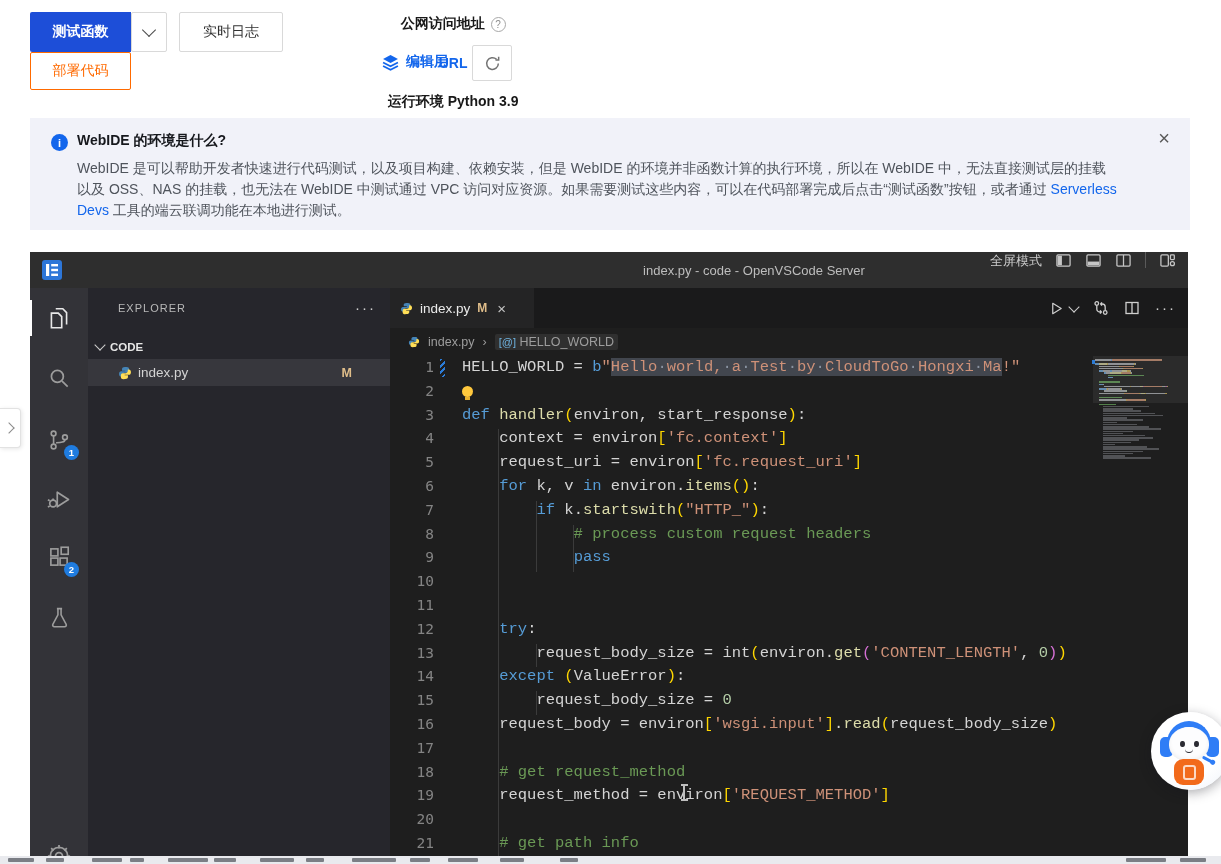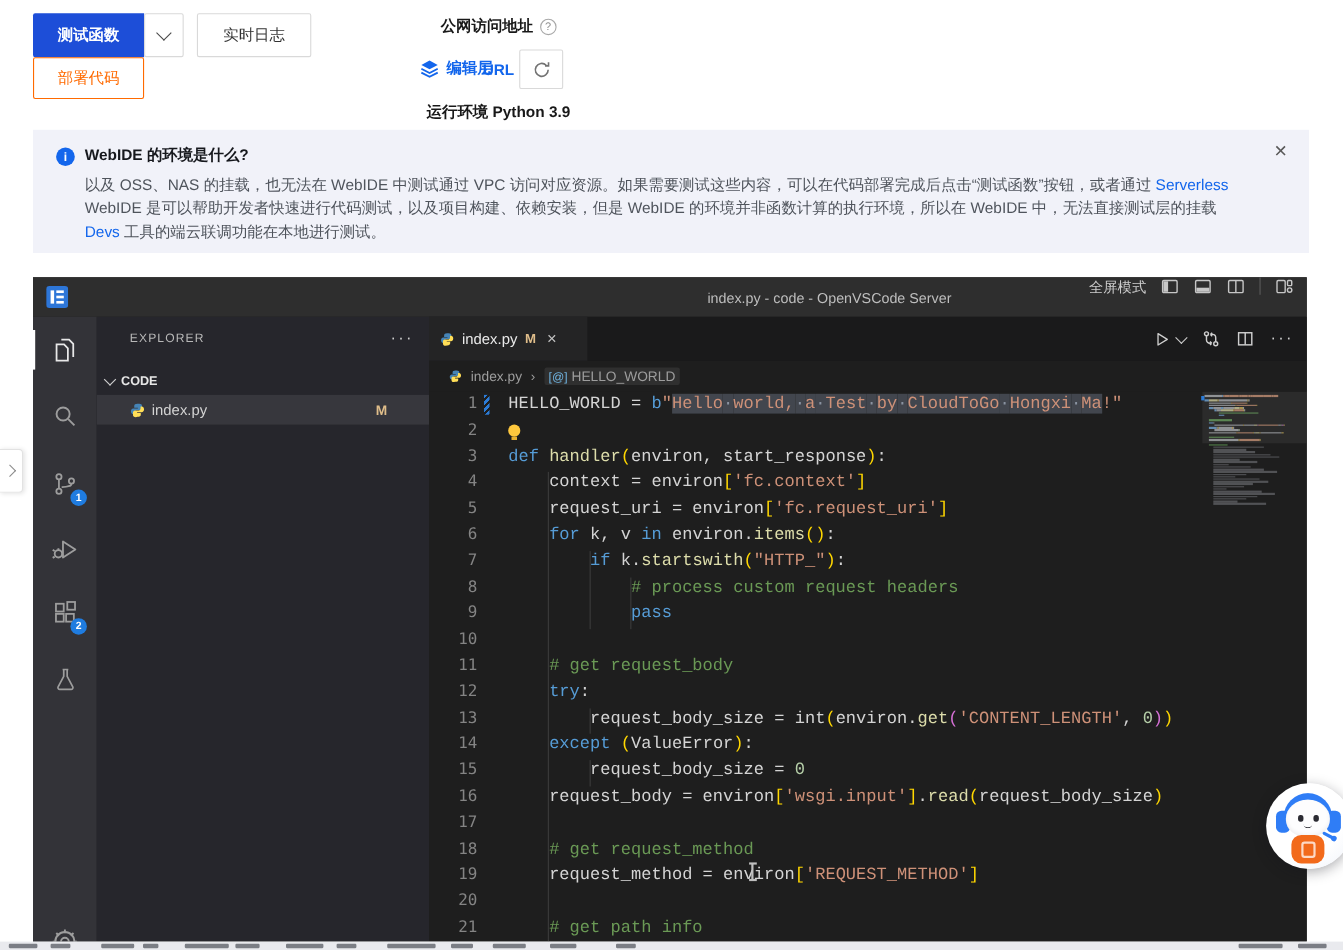--- a/index.html
+++ b/index.html
@@ -154,22 +154,22 @@
     <svg width="17" height="17" viewBox="0 0 16 16" fill="none" stroke="#737373" stroke-width="1.4">
         <path d="M13.5 8a5.5 5.5 0 11-1.7-3.95"></path>
         <path d="M13.8 1.6v3h-3"></path>
       </svg>
   </div>
 
   <div class="banner">
     <i class="info-i">i</i>
     <div class="banner-title">WebIDE 的环境是什么?</div>
     <div class="banner-body">
+      <div>WebIDE 是可以帮助开发者快速进行代码测试，以及项目构建、依赖安装，但是 WebIDE 的环境并非函数计算的执行环境，所以在 WebIDE 中，无法直接测试层的挂载</div>
       <div><span>以及 OSS、NAS 的挂载，也无法在 WebIDE 中测试通过 VPC 访问对应资源。如果需要测试这些内容，可以在代码部署完成后点击“测试函数”按钮，或者通过 </span><span class="lnk">Serverless</span></div>
-      <div>WebIDE 是可以帮助开发者快速进行代码测试，以及项目构建、依赖安装，但是 WebIDE 的环境并非函数计算的执行环境，所以在 WebIDE 中，无法直接测试层的挂载</div>
       <div><span class="lnk">Devs</span><span> 工具的端云联调功能在本地进行测试。</span></div>
     </div>
     <span class="close-x">×</span>
   </div>
 
   <div class="ide">
     <div class="titlebar">
       <span class="logo">
         <svg width="20" height="20" viewBox="0 0 20 20">
             <rect width="20" height="20" rx="3" fill="#2d76d8"></rect>
@@ -324,21 +324,21 @@
               <div class="crow"><span class="lnum">1</span><span class="gmark"></span><span class="ltext"><span class="tp">HELLO_WORLD = </span><span class="tk">b</span><span class="ts">"</span><span class="tx">Hello</span><span class="tw">·</span><span class="tx">world,</span><span class="tw">·</span><span class="tx">a</span><span class="tw">·</span><span class="tx">Test</span><span class="tw">·</span><span class="tx">by</span><span class="tw">·</span><span class="tx">CloudToGo</span><span class="tw">·</span><span class="tx">Hongxi</span><span class="tw">·</span><span class="tx">Ma</span><span class="ts">!"</span></span></div>
               <div class="crow"><span class="lnum">2</span><span class="bulb"></span><span class="ltext"></span></div>
               <div class="crow"><span class="lnum">3</span><span class="ltext"><span class="tk">def </span><span class="tf">handler</span><span class="tg">(</span><span class="tp">environ, start_response</span><span class="tg">)</span><span class="tp">:</span></span></div>
               <div class="crow"><span class="lnum">4</span><span class="ltext"><span class="tp">    context = environ</span><span class="tg">[</span><span class="ts">'fc.context'</span><span class="tg">]</span></span></div>
               <div class="crow"><span class="lnum">5</span><span class="ltext"><span class="tp">    request_uri = environ</span><span class="tg">[</span><span class="ts">'fc.request_uri'</span><span class="tg">]</span></span></div>
               <div class="crow"><span class="lnum">6</span><span class="ltext"><span class="tp">    </span><span class="tk">for</span><span class="tp"> k, v </span><span class="tk">in</span><span class="tp"> environ.</span><span class="tf">items</span><span class="tg">()</span><span class="tp">:</span></span></div>
               <div class="crow"><span class="lnum">7</span><span class="ltext"><span class="tp">        </span><span class="tk">if</span><span class="tp"> k.</span><span class="tf">startswith</span><span class="tg">(</span><span class="ts">"HTTP_"</span><span class="tg">)</span><span class="tp">:</span></span></div>
               <div class="crow"><span class="lnum">8</span><span class="ltext"><span class="tc">            # process custom request headers</span></span></div>
               <div class="crow"><span class="lnum">9</span><span class="ltext"><span class="tp">            </span><span class="tk">pass</span></span></div>
               <div class="crow"><span class="lnum">10</span><span class="ltext"></span></div>
-              <div class="crow"><span class="lnum">11</span><span class="ltext"><span class="tc">    # get request_body</span></span></div>
+              <div class="crow"><span class="lnum">11</span></div>
               <div class="crow"><span class="lnum">12</span><span class="ltext"><span class="tp">    </span><span class="tk">try</span><span class="tp">:</span></span></div>
               <div class="crow"><span class="lnum">13</span><span class="ltext"><span class="tp">        request_body_size = int</span><span class="tg">(</span><span class="tp">environ.</span><span class="tf">get</span><span class="tm">(</span><span class="ts">'CONTENT_LENGTH'</span><span class="tp">, </span><span class="tn">0</span><span class="tm">)</span><span class="tg">)</span></span></div>
               <div class="crow"><span class="lnum">14</span><span class="ltext"><span class="tp">    </span><span class="tk">except</span><span class="tp"> </span><span class="tg">(</span><span class="tp">ValueError</span><span class="tg">)</span><span class="tp">:</span></span></div>
               <div class="crow"><span class="lnum">15</span><span class="ltext"><span class="tp">        request_body_size = </span><span class="tn">0</span></span></div>
               <div class="crow"><span class="lnum">16</span><span class="ltext"><span class="tp">    request_body = environ</span><span class="tg">[</span><span class="ts">'wsgi.input'</span><span class="tg">]</span><span class="tp">.</span><span class="tf">read</span><span class="tg">(</span><span class="tp">request_body_size</span><span class="tg">)</span></span></div>
               <div class="crow"><span class="lnum">17</span><span class="ltext"></span></div>
               <div class="crow"><span class="lnum">18</span><span class="ltext"><span class="tc">    # get request_method</span></span></div>
               <div class="crow"><span class="lnum">19</span><span class="ltext"><span class="tp">    request_method = environ</span><span class="tg">[</span><span class="ts">'REQUEST_METHOD'</span><span class="tg">]</span></span></div>
               <div class="crow"><span class="lnum">20</span><span class="ltext"></span></div>
               <div class="crow"><span class="lnum">21</span><span class="ltext"><span class="tc">    # get path info</span></span></div>

